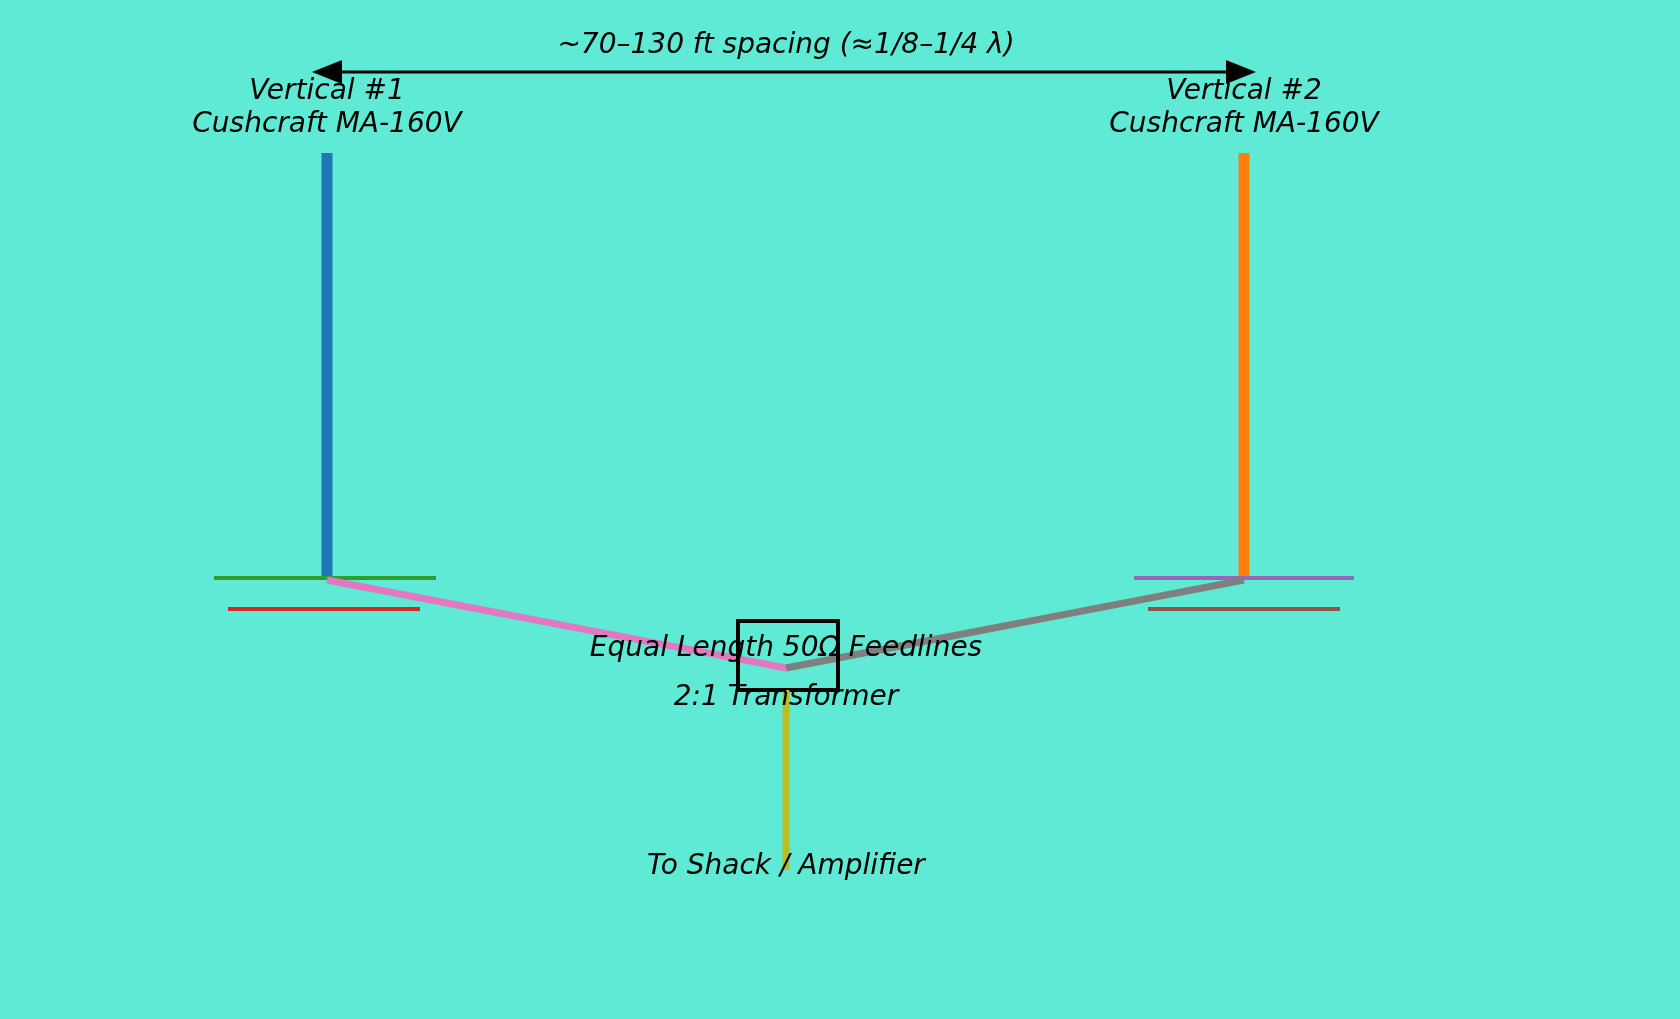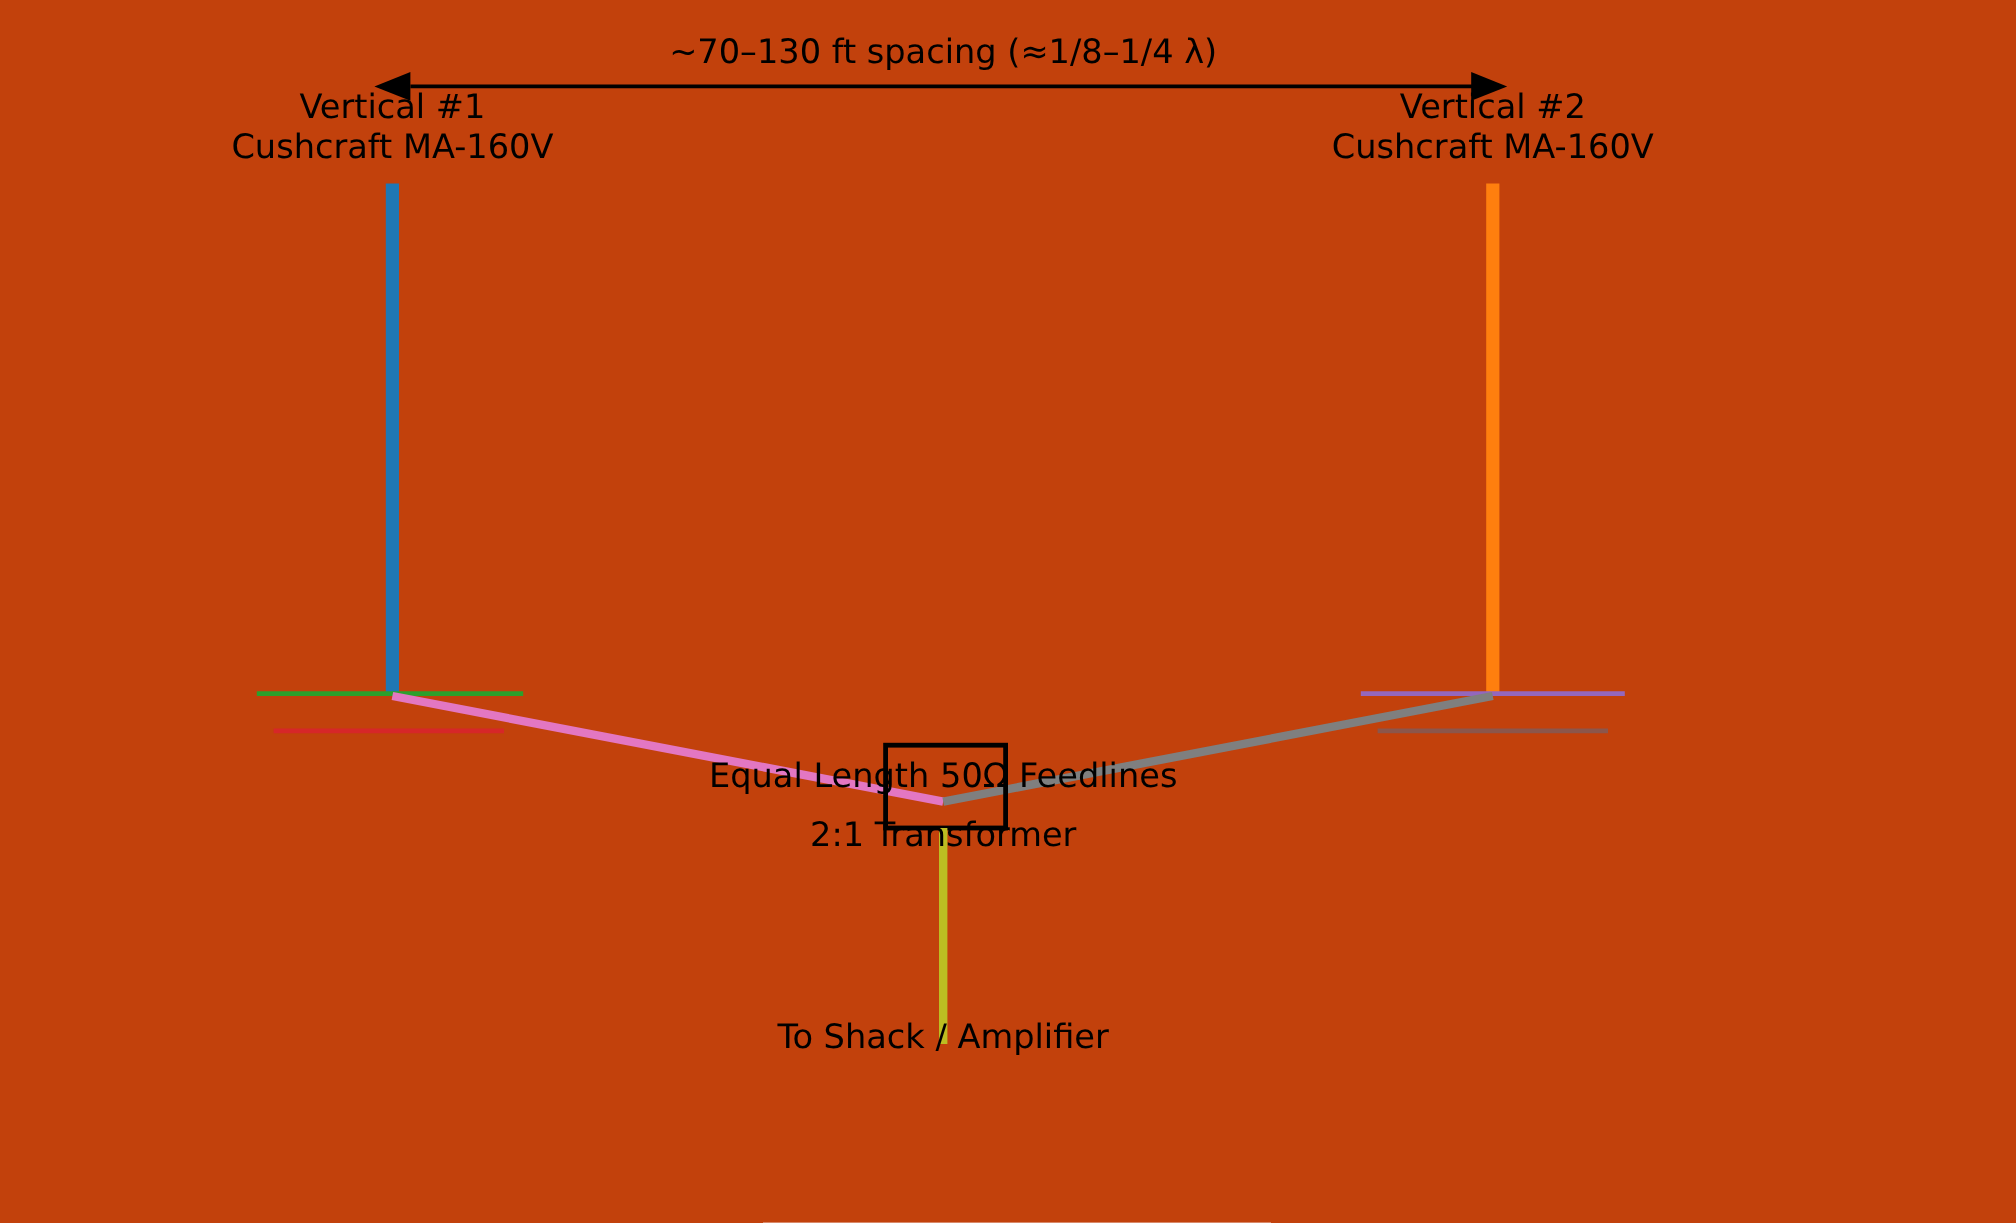--- a/index.html
+++ b/index.html
@@ -10,21 +10,22 @@
   body {
     width: 1680px;
     height: 1019px;
     font-family: "DejaVu Sans", sans-serif;
     overflow: hidden;
   }
   #diagram-root {
     position: relative;
     width: 1680px;
     height: 1019px;
-    background: #c2410c;
+    background: #5eead4;
+    font-style: italic;
   }
   svg#antenna-svg {
     position: absolute;
     left: 0;
     top: 0;
     width: 1680px;
     height: 1019px;
     display: block;
   }
   .diagram-text {

